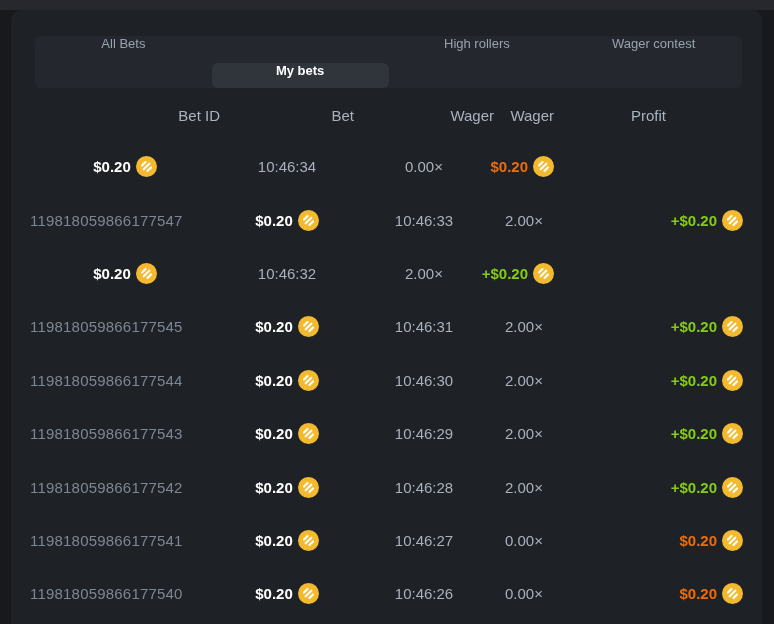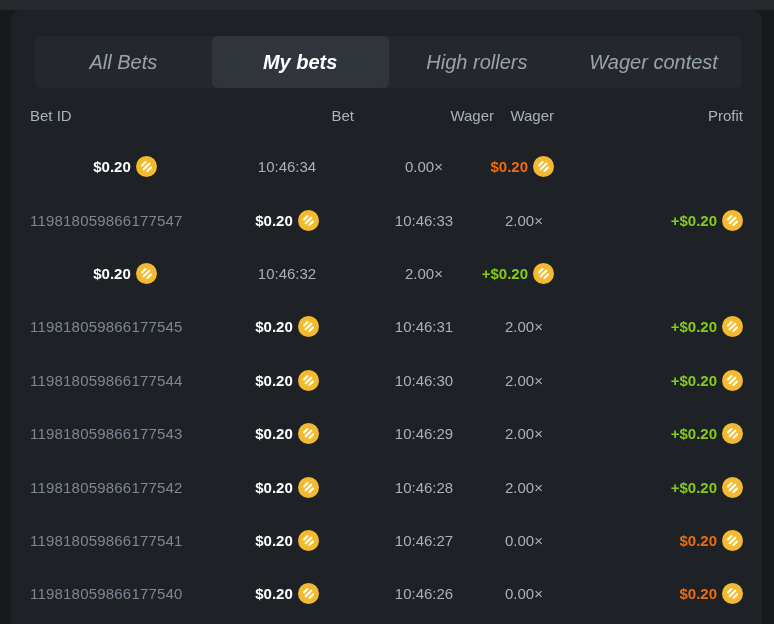--- a/index.html
+++ b/index.html
@@ -18,38 +18,37 @@
     background:#1e2126;
     border-radius:10px 10px 0 0;
     overflow:hidden;
   }
   .tabbar{
     margin:26px 20px 0 24px;height:52px;
     background:#24282e;border-radius:6px;
     display:flex;align-items:stretch;
   }
   .tab{
-    flex:1;display:flex;align-items:center;justify-content:center;
-    color:#99a3ad;font-size:20px;cursor:pointer;border-radius:6px;
+    flex:1;display:flex;justify-content:center;
+    color:#99a3ad;font-size:13px;cursor:pointer;border-radius:6px;
     user-select:none;
-    font-style:italic;
   }
   .tab.active{
-    background:#30353c;color:#ffffff;font-weight:bold;
+    background:#30353c;color:#ffffff;font-weight:bold;margin-top:27px;
   }
   .table-header{
     display:grid;
     grid-template-columns:190px 134px 140px 60px 1fr;
     padding:0 19px;height:38px;margin-top:8px;
     align-items:center;
     color:#a9b3bd;font-size:15px;
   }
-  .th-left{text-align:left;}
+  .th-left{text-align:right;}
   .th-center{text-align:right;}
-  .th-right{text-align:right;}
+  .th-right{text-align:center;}
   .rows{margin-top:6px;}
   .row{
     display:grid;
     grid-template-columns:190px 134px 140px 60px 1fr;
     padding:0 19px;height:53.4px;
     align-items:center;
     cursor:pointer;
   }
   .bet-id{
     color:#7d8793;font-size:15px;letter-spacing:.2px;

